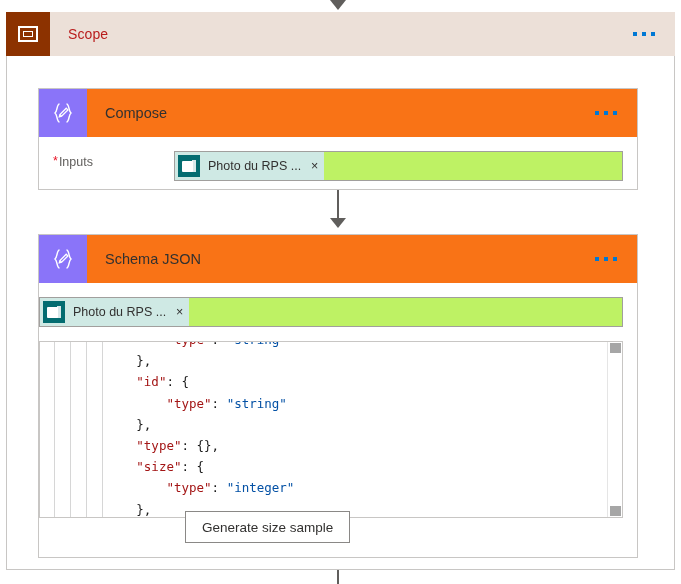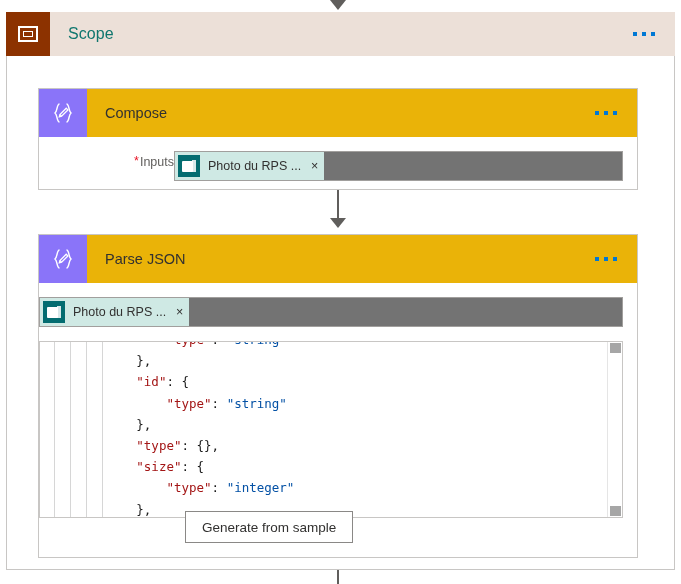--- a/index.html
+++ b/index.html
@@ -81,22 +81,22 @@
   }
   .scope-glyph i {
     display: block;
     width: 10px;
     height: 6px;
     border: 1.5px solid #ffffff;
     box-sizing: border-box;
   }
   #scope-title {
     margin-left: 18px;
-    font-size: 16px;
-    color: #0f766e;
+    font-size: 14px;
+    color: #b91c1c;
     letter-spacing: .1px;
   }
   .ellipsis-btn {
     margin-left: auto;
     margin-right: 18px;
     display: flex;
     gap: 5px;
     align-items: center;
     cursor: pointer;
     padding: 6px 2px;
@@ -110,21 +110,21 @@
 
   
   .action-card {
     position: absolute;
     background: #ffffff;
     border: 1px solid #c8c6c4;
     box-sizing: border-box;
   }
   .action-header {
     height: 48px;
-    background: #eab308;
+    background: #f97316;
     display: flex;
     align-items: center;
   }
   .action-icon-block {
     width: 48px;
     height: 48px;
     background: #8a74f9;
     display: flex;
     align-items: center;
     justify-content: center;
@@ -147,36 +147,35 @@
     padding: 0;
   }
   .field-label {
     width: 135px;
     flex: 0 0 auto;
     font-size: 12.5px;
     color: #605e5c;
     padding-left: 14px;
     box-sizing: border-box;
     padding-top: 4px;
-    text-align: right;
   }
   .req-star {
     color: #e81123;
     font-size: 12.5px;
     vertical-align: top;
     line-height: 1;
     margin-right: 1px;
   }
 
   
   .token-input {
     flex: 1 1 auto;
     height: 30px;
     border: 1px solid #a19f9d;
-    background: #737373;
+    background: #bef264;
     display: flex;
     align-items: center;
     box-sizing: border-box;
     margin-right: 14px;
   }
   .token-chip {
     display: flex;
     align-items: center;
     background: #cfe9e4;
     height: 28px;
@@ -360,21 +359,21 @@
   <div class="action-card" style="left:38px; top:234px; width:600px; height:324px;">
     <div class="action-header">
       <div class="action-icon-block">
         <svg width="26" height="26" viewBox="0 0 26 26">
           <path d="M9.5 4 C6.6 4 7.6 11.2 5 13 C7.6 14.8 6.6 22 9.5 22" fill="none" stroke="#ffffff" stroke-width="1.4"></path>
           <path d="M16.5 4 C19.4 4 18.4 11.2 21 13 C18.4 14.8 19.4 22 16.5 22" fill="none" stroke="#ffffff" stroke-width="1.4"></path>
           <path d="M16.2 8.2 L17.9 9.9 L11.6 16.2 L9.3 16.8 L9.9 14.5 Z" fill="none" stroke="#ffffff" stroke-width="1.3"></path>
           <path d="M9.9 14.5 L11.6 16.2" fill="none" stroke="#ffffff" stroke-width="1.1"></path>
         </svg>
       </div>
-      <div class="action-title">Parse JSON</div>
+      <div class="action-title">Schema JSON</div>
       <div class="ellipsis-btn">
         <span></span>
           <span></span>
           <span></span>
       </div>
     </div>
 
     <div class="action-body">
 
       <div class="field-row" style="padding-top:14px;">
@@ -399,19 +398,19 @@
           <div class="code-scroll">
             <div class="code-lines" id="schema-code"><span class="ln"><span class="tk-pun">                </span><span class="tk-key">"type"</span><span class="tk-pun">: </span><span class="tk-str">"string"</span></span><span class="ln"><span class="tk-pun">            </span><span class="tk-pun">},</span></span><span class="ln"><span class="tk-pun">            </span><span class="tk-key">"id"</span><span class="tk-pun">: {</span></span><span class="ln"><span class="tk-pun">                </span><span class="tk-key">"type"</span><span class="tk-pun">: </span><span class="tk-str">"string"</span></span><span class="ln"><span class="tk-pun">            </span><span class="tk-pun">},</span></span><span class="ln"><span class="tk-pun">            </span><span class="tk-key">"type"</span><span class="tk-pun">: {},</span></span><span class="ln"><span class="tk-pun">            </span><span class="tk-key">"size"</span><span class="tk-pun">: {</span></span><span class="ln"><span class="tk-pun">                </span><span class="tk-key">"type"</span><span class="tk-pun">: </span><span class="tk-str">"integer"</span></span><span class="ln"><span class="tk-pun">            </span><span class="tk-pun">},</span></span></div>
           </div>
           <div class="vscroll">
             <div class="vthumb" style="top:1px;"></div>
             <div class="vthumb" style="bottom:1px;"></div>
           </div>
         </div>
       </div>
 
-      <button class="gen-btn" style="left:146px; top:276px;">Generate from sample</button>
+      <button class="gen-btn" style="left:146px; top:276px;">Generate size sample</button>
     </div>
   </div>
 
   <div class="conn" style="top:570px;height:16px;"></div>
 
 </div>
 
 </body></html>

